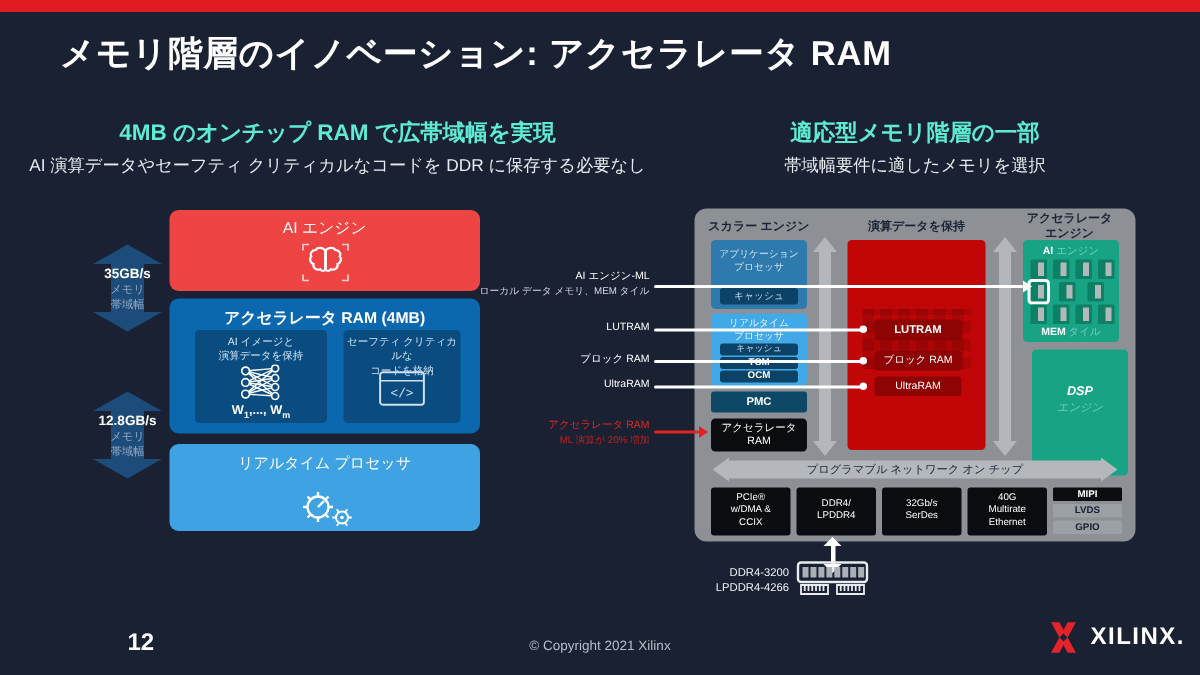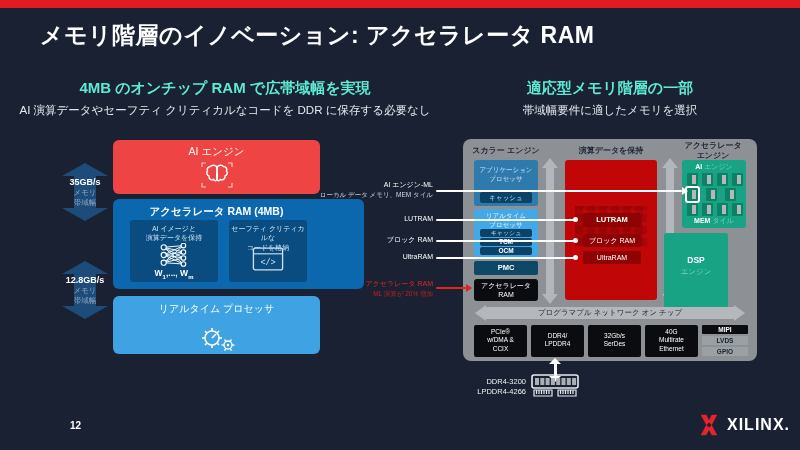--- a/index.html
+++ b/index.html
@@ -11,21 +11,21 @@
   .b{font-weight:bold;}
   sub{font-size:70%;}
 
   .topbar{left:0;top:0;width:800px;height:8px;background:#e21b23;}
   .title{left:40px;top:20px;font-size:23px;font-weight:bold;letter-spacing:.5px;}
   .red-head{font-size:15px;font-weight:bold;color:#5eead4;text-align:center;}
   .sub-head{font-size:11.5px;color:#e7eaef;}
 
   
   .greenbox{background:#ef4444;border-radius:6px;}
-  .bluebox{background:#0b68ae;border-radius:6px;padding-left:44px;}
+  .bluebox{background:#0b68ae;border-radius:6px;}
   .inbox{background:#0a4c80;border-radius:3px;}
   .lightbox{background:#3fa3e3;border-radius:6px;}
 
   
   .bluearrow{position:absolute;width:46px;}
   .bluearrow .sh{position:absolute;left:12px;right:12px;top:12px;bottom:12px;background:#1d4c7b;}
   .bluearrow .hu{position:absolute;top:0;left:0;width:0;height:0;border-left:23px solid transparent;border-right:23px solid transparent;border-bottom:13px solid #1d4c7b;}
   .bluearrow .hd{position:absolute;bottom:0;left:0;width:0;height:0;border-left:23px solid transparent;border-right:23px solid transparent;border-top:13px solid #1d4c7b;}
   .bluearrow .txt{position:absolute;inset:0;z-index:2;display:flex;flex-direction:column;align-items:center;justify-content:center;line-height:1.25;font-size:7.5px;color:#93a9c1;}
   .bluearrow .rate{font-size:9px;font-weight:bold;color:#fff;}
@@ -73,21 +73,21 @@
   .cline.red{background:#e02420;height:1.5px;}
   .cdot{position:absolute;width:5px;height:5px;border-radius:50%;background:#fff;}
   .chead{position:absolute;width:0;height:0;border-top:4px solid transparent;border-bottom:4px solid transparent;border-left:6px solid #fff;}
   .chead.red{border-left-color:#e02420;}
   .callout{position:absolute;text-align:right;line-height:1.4;}
   .callout .l1{font-size:7px;color:#fff;}
   .callout .l2{font-size:6.5px;color:#d5dae2;}
   .callout.redc .l1{color:#e12723;}
   .callout.redc .l2{color:#c0211e;}
 
-  .footer-page{left:70px;top:420px;font-size:10px;font-weight:bold;}
+  .footer-page{left:85px;top:420px;font-size:16px;font-weight:bold;}
   .footer-copy{left:300px;top:425px;width:200px;text-align:center;font-size:9px;color:#b7bec9;}
   .logo{left:697px;top:413px;display:flex;align-items:center;}
   .logo .txt{font-size:16px;font-weight:bold;color:#fff;letter-spacing:1px;margin-left:6px;}
 </style>
 </head>
 <body>
 
 <div class="slide">
 
   <div class="abs topbar"></div>
@@ -287,21 +287,21 @@
           <span class="chip"></span>
         </div>
       <div class="tile" style="left:35px;top:43px;">
           <span class="chip"></span>
         </div>
       <div class="tile" style="left:50px;top:43px;">
           <span class="chip"></span>
         </div>
       <div class="abs ctr" style="left:0;bottom:2px;width:64px;font-size:7px;"><span class="b">MEM</span><span class="lt"> タイル</span></div>
     </div>
-    <div class="tealbox" style="left:201px;top:94px;width:64px;height:84px;">
+    <div class="tealbox" style="left:225px;top:94px;width:64px;height:84px;font-style:italic;">
       <div class="abs ctr b" style="left:0;top:22px;width:64px;font-size:8.5px;">DSP</div>
       <div class="abs ctr lt" style="left:0;top:34px;width:64px;font-size:7.5px;">エンジン</div>
     </div>
 
     <div class="noc" style="left:12px;top:166px;width:270px;">
       <div class="hl"></div>
       <div class="sh"></div>
       <div class="hr"></div>
       <div class="txt">プログラマブル ネットワーク オン チップ</div>
     </div>
@@ -383,20 +383,21 @@
   <div class="cdot" style="left:573px;top:255px;"></div>
 
   <div class="callout redc" style="left:330px;top:279px;width:103px;">
     <div class="l1">アクセラレータ RAM</div>
     <div class="l2">ML 演算が 20% 増加</div>
   </div>
   <div class="cline red" style="left:436px;top:287px;width:30px;"></div>
   <div class="chead red" style="left:466px;top:284px;"></div>
 
   <div class="abs footer-page">12</div>
+  <div class="abs footer-copy">© Copyright 2021 Xilinx</div>
   <div class="abs logo">
     <svg width="24" height="24" viewBox="0 0 26 26">
       <g fill="#e3242b">
         <polygon points="4,2 10,2 22,24 16,24"></polygon>
         <polygon points="16,2 22,2 10,24 4,24"></polygon>
       </g>
       <g fill="#192133">
         <rect x="11" y="11" width="4" height="4" transform="rotate(45 13 13)"></rect>
       </g>
     </svg>

